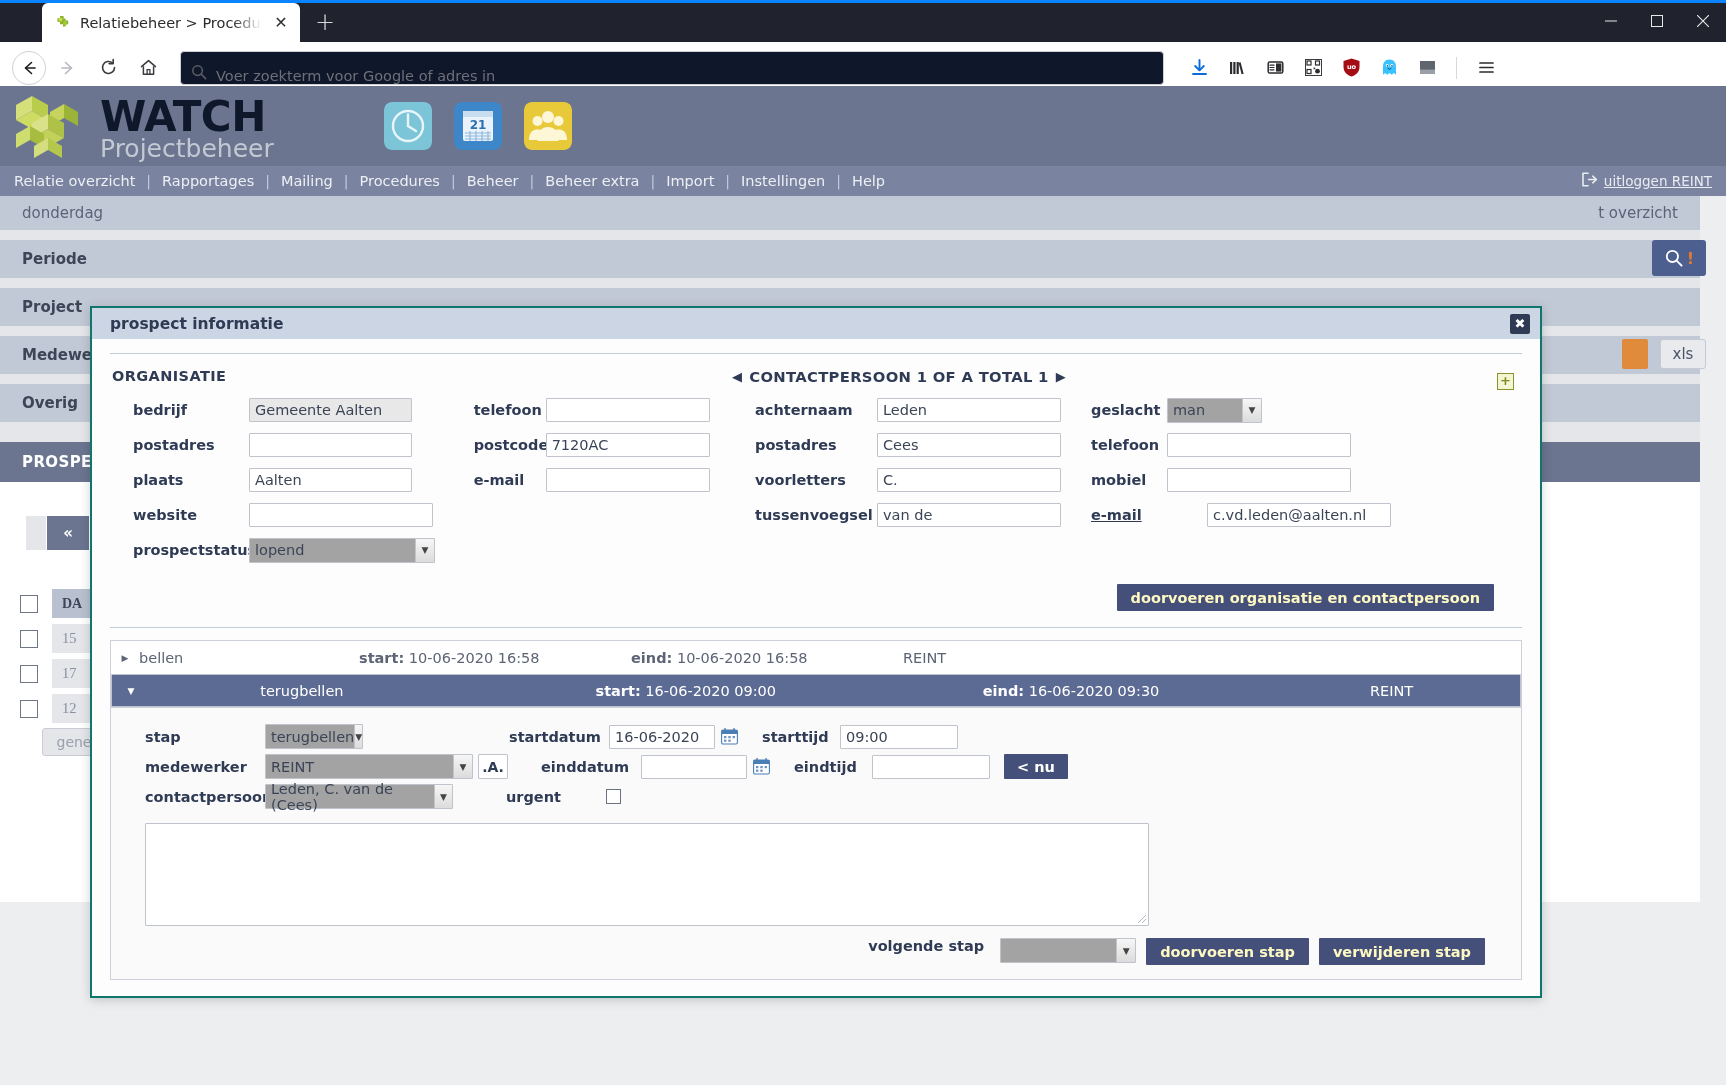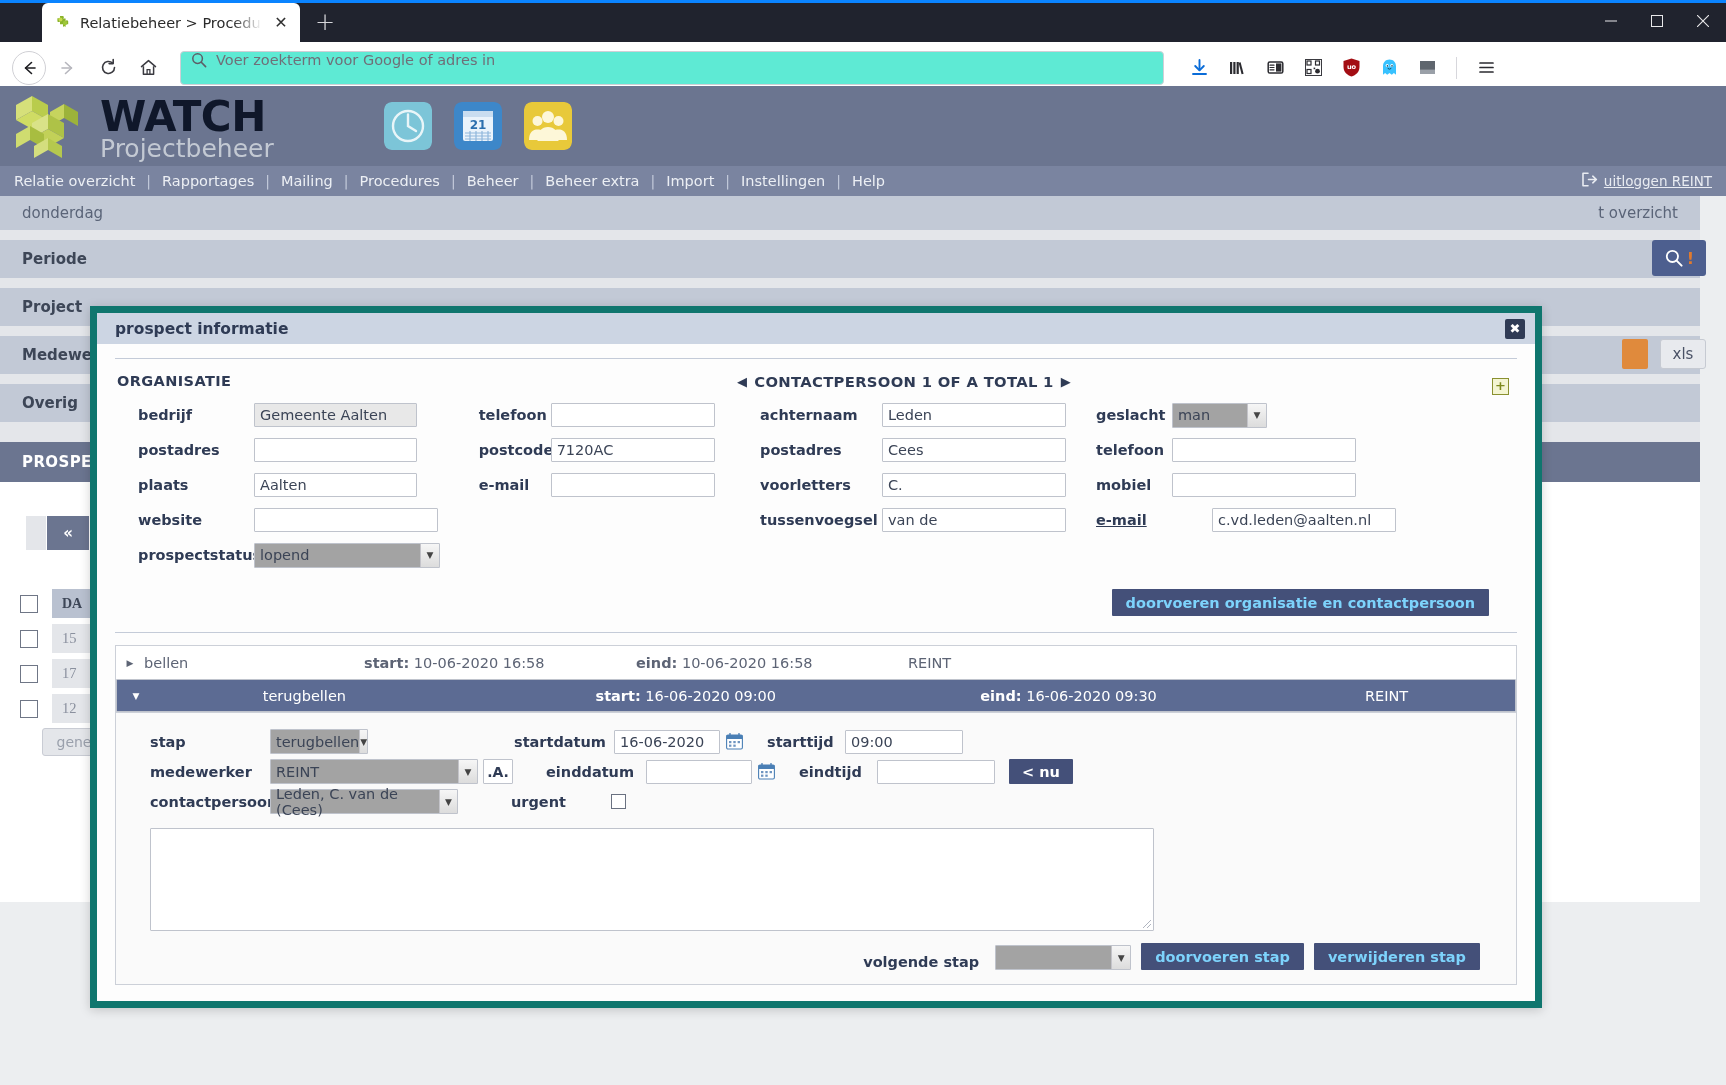--- a/index.html
+++ b/index.html
@@ -54,23 +54,23 @@
   .nav-ico {
     width:36px; height:36px; border-radius:4px; display:flex;
     align-items:center; justify-content:center; color:#3a3a40;
   }
   .nav-ico.back {
     border:1.5px solid #d0d0d5; border-radius:50%; width:34px; height:34px;
     color:#1b1b1f;
   }
   .nav-ico.fwd { color:#b6b6bd; }
   .urlbar {
-    flex:1; height:34px; margin:0 14px 0 10px; background:#5eead4;
+    flex:1; height:34px; margin:0 14px 0 10px; background:#0f172a;
     border:1px solid #cfcfd6; border-radius:4px;
-    display:flex; align-items:flex-start; padding:0 10px; gap:9px;
+    display:flex; align-items:flex-end; padding:0 10px; gap:9px;
     max-width:984px;
   }
   .urlbar .ph { color:#6f6f78; font-size:14.5px; }
   .tbicons { display:flex; align-items:center; gap:4px; }
   .tbico {
     width:34px; height:34px; display:flex; align-items:center; justify-content:center;
   }
   .tb-div { width:1px; height:22px; background:#d7d7dc; margin:0 8px; }
 
   
@@ -154,21 +154,21 @@
   .bg-genbtn {
     position:absolute; left:42px; width:64px; height:28px; background:#e4e6ea;
     border:1px solid #c9ccd4; border-radius:3px; color:#9aa0ac; font-size:14px;
     display:flex; align-items:center; justify-content:center;
   }
   .bg-white { position:absolute; left:0; width:1700px; background:#fff; }
 
   
   .modal {
     position:absolute; left:90px; top:220px; width:1452px;
-    background:#fdfdfd; border:7px solid #0f766e;
+    background:#fdfdfd; border:2px solid #0f766e;
     box-shadow:0 2px 10px rgba(0,0,0,.18);
   }
   .modal-head {
     height:31px; background:#ccd5e3; display:flex; align-items:center;
     padding:0 10px 0 18px; justify-content:space-between;
   }
   .modal-title { color:#2f3b55; font-weight:bold; font-size:15.5px; }
   .modal-close {
     width:20px; height:20px; background:#2f3b55; color:#fff;
     display:flex; align-items:center; justify-content:center;
@@ -213,21 +213,21 @@
   }
   .ulink { text-decoration:underline; }
 
   .plus-btn {
     width:17px; height:17px; border:1px solid #8a9130; background:#f4f5d2;
     color:#7e8a1c; font-size:13px; line-height:14px; text-align:center;
     font-weight:bold;
   }
 
   .btn {
-    background:#445079; color:#7dd3fc; font-size:14.5px; font-weight:bold;
+    background:#445079; color:#fef9c3; font-size:14.5px; font-weight:bold;
     border:0; height:27px; padding:0 14px; display:inline-flex;
     align-items:center; justify-content:center; border-radius:1px;
     font-family:"DejaVu Sans", sans-serif;
   }
 
   .hr2 { height:1px; background:#c4cbd8; margin:16px 0 12px 0; }
 
   
   .proc-list { border:1px solid #ccd0d8; }
   .proc-row {
@@ -771,21 +771,21 @@
             <span class="slab" style="width:100px;margin-left:53px;">urgent</span>
             <span class="chk"></span>
           </div>
 
           <div style="margin:14px 0 0 34px;">
             <div class="ta">
               <span class="grip"></span>
             </div>
           </div>
 
-          <div style="display:flex;align-items:flex-end;justify-content:flex-end;margin:12px 36px 0 0;gap:10px;">
+          <div style="display:flex;align-items:flex-start;justify-content:flex-end;margin:12px 36px 0 0;gap:10px;">
             <span class="slab">volgende stap</span>
             <span class="sel" style="width:136px;margin-left:6px;">
               <span></span>
               <span class="caret">▼</span>
             </span>
             <button class="btn">doorvoeren stap</button>
             <button class="btn">verwijderen stap</button>
           </div>
         </div>
 

